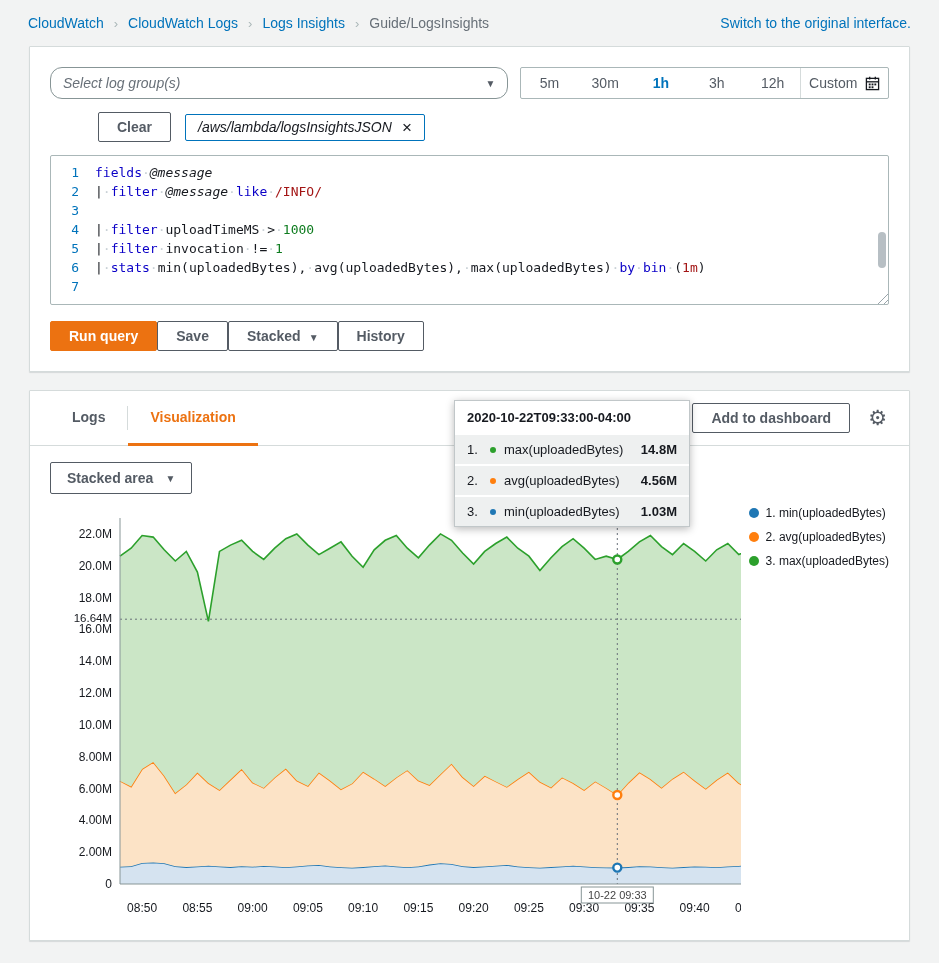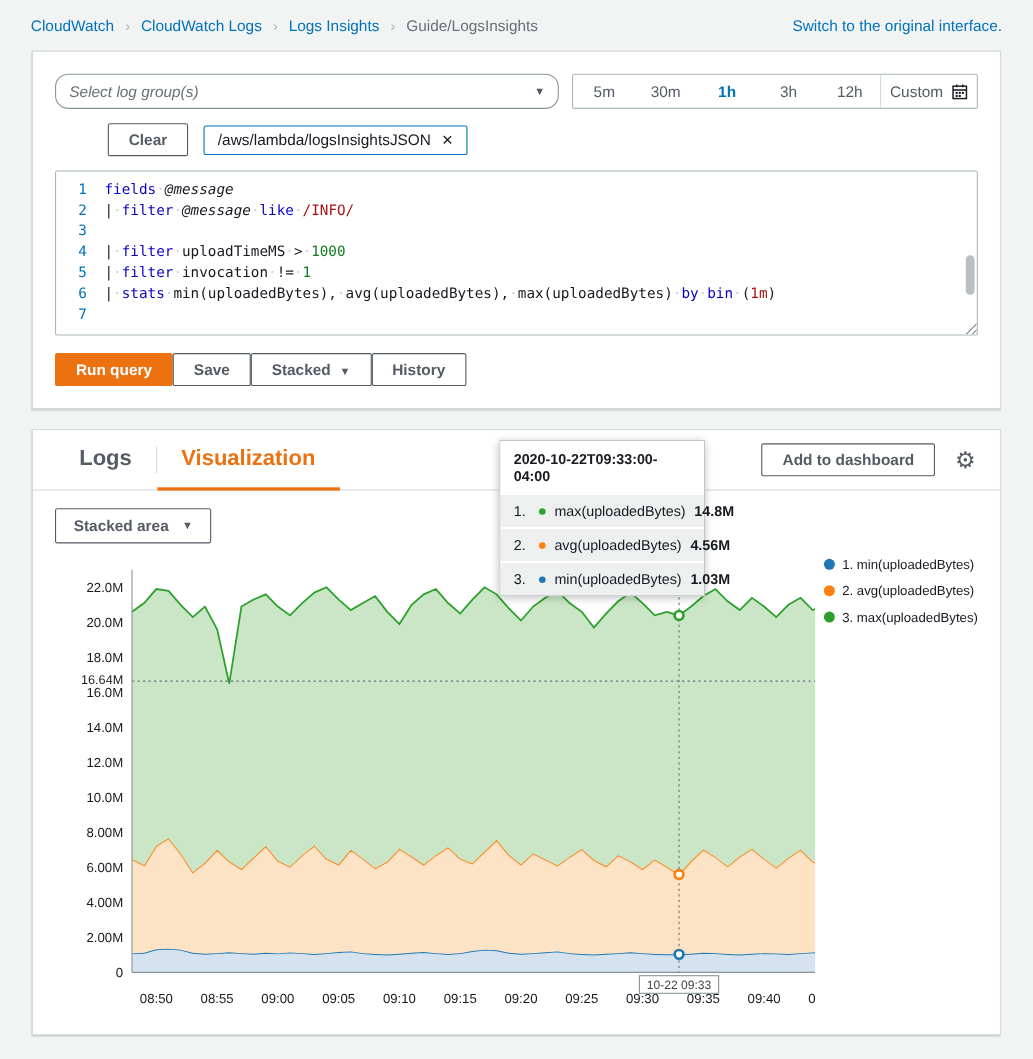--- a/index.html
+++ b/index.html
@@ -48,21 +48,21 @@
   .qp-row2 { display:flex; align-items:center; gap:14px; margin-top:13px;padding-left:48px; }
   .btn {
     background:#fff; border:1px solid #545b64; border-radius:2px;
     color:#545b64; font-weight:700; font-size:14px;
     padding:6px 18px; cursor:pointer; font-family:inherit;
   }
   .btn-primary { background:#ec7211; border-color:#ec7211; color:#fff; }
   .chip {
     display:flex; align-items:center; gap:10px;
     border:1px solid #0073bb; border-radius:2px; background:#fff;
-    padding:4px 12px; font-size:14px; color:#16191f;
+    padding:4px 12px; font-size:14px; color:#16191f;font-style:italic;
   }
   .chip-x { font-size:17px; line-height:1; cursor:pointer; color:#16191f; }
 
   
   .editor {
     margin-top:13px; border:1px solid #aab7b8; border-radius:2px;
     background:#fff; position:relative;
     font-family:"DejaVu Sans Mono", monospace; font-size:13px; line-height:19px;
     padding:7px 0 8px 0; min-height:150px; overflow:hidden;
   }
@@ -87,31 +87,31 @@
 
   
   .qp-row3 { display:flex; margin-top:16px; }
   .btn .caret-sm { font-size:10px; margin-left:8px; }
 
   
   .viz-panel { position:relative; padding-bottom:6px; }
   .viz-tabs-row { display:flex; align-items:center; height:55px; padding:0 20px; border-bottom:1px solid #d5dbdb; }
   .tab {
     height:100%; display:flex; align-items:center; padding:0 22px;
-    font-size:20px; font-weight:700; color:#545b64; cursor:pointer;
+    font-size:14px; font-weight:700; color:#545b64; cursor:pointer;
     border-bottom:3px solid transparent; margin-bottom:-1px;
   }
   .tab.active { color:#ec7211; border-bottom-color:#ec7211; }
   .tab-sep { width:1px; height:24px; background:#d5dbdb; }
   .viz-actions { margin-left:auto; display:flex; align-items:center; gap:16px; }
   .icon-btn { font-size:21px; color:#545b64; cursor:pointer; background:none; border:none; padding:2px; }
 
   
   .chart-tooltip {
-    position:absolute; top:9px; left:424px; width:187px; z-index:20;
+    position:absolute; top:9px; left:424px; width:236px; z-index:20;
     background:#fff; border:1px solid #c1c7c9;
     box-shadow:0 2px 8px rgba(0,0,0,.28); font-size:13px;
   }
   .tt-header { padding:9px 12px 8px 12px; font-weight:700; color:#16191f; background:#fff; }
   .tt-row { display:flex; align-items:center; gap:8px; padding:7px 12px; background:#eef0f0; border-top:2px solid #fff; }
   .tt-idx { width:15px; color:#16191f; flex:0 0 auto; }
   .tt-dot { width:6px; height:6px; border-radius:50%; border:3px solid; background:#fff; flex:0 0 auto; }
   .tt-label { flex:1; color:#16191f; }
   .tt-value { font-weight:700; color:#16191f; }
 

